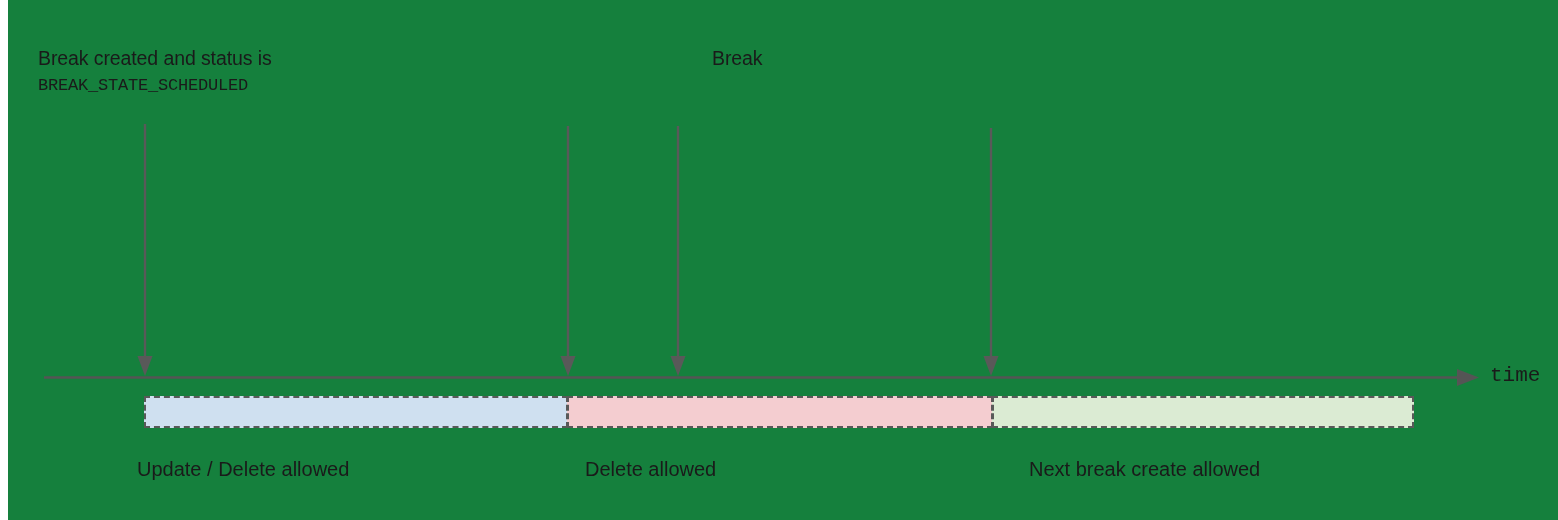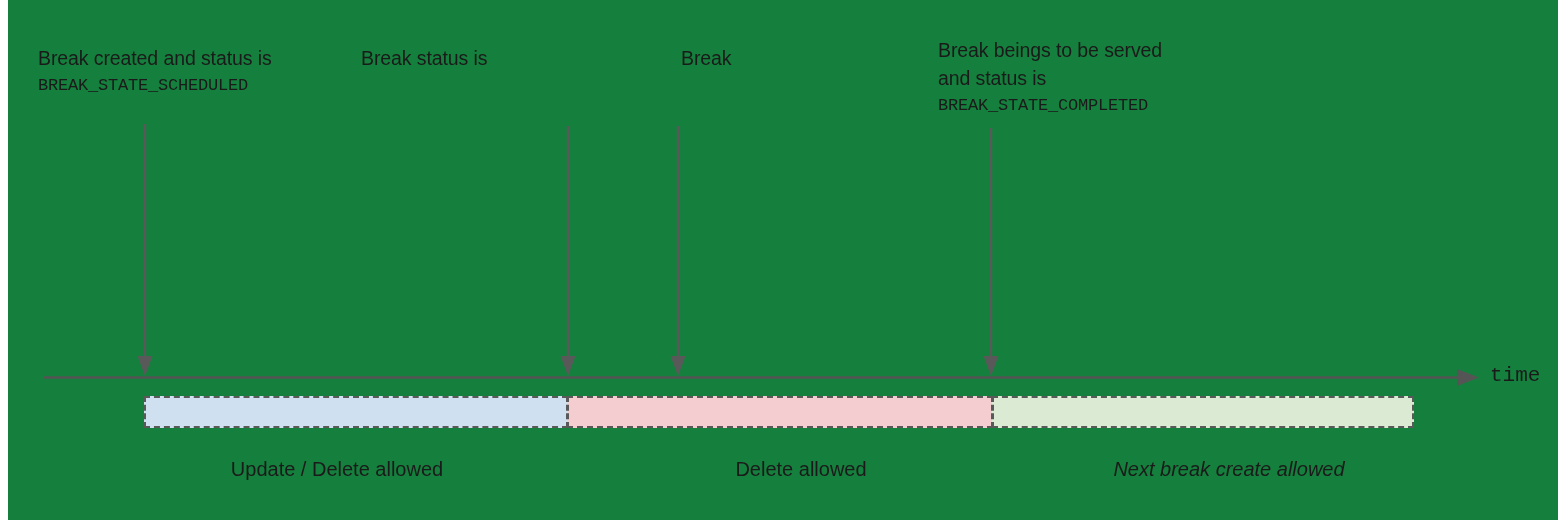--- a/index.html
+++ b/index.html
@@ -69,44 +69,37 @@
     box-sizing: border-box;
     border: 2px dashed #595959;
   }
 
   
   .phase-caption {
     position: absolute;
     top: 458px;
     font-size: 20px;
     color: #1a1a1a;
-    text-align: center;
     white-space: nowrap;
     font-family: "Liberation Sans", sans-serif;
   }
 </style>
 </head>
 <body>
 
 <div id="diagram">
 
   <div class="event-label" id="event-label-0" style="left: 30px; top: 44px;">
       <span class="plain">Break created and status is</span>
       <span class="mono">BREAK_STATE_SCHEDULED</span>
     </div>
   <div class="event-label" id="event-label-1" style="left: 353px; top: 44px;">
-      <span class="plain">Break status is</span>
     </div>
-  <div class="event-label" id="event-label-2" style="left: 673px; top: 44px;">
+  <div class="event-label" id="event-label-2" style="left: 704px; top: 44px;">
       <span class="plain">Break</span>
-    </div>
-  <div class="event-label" id="event-label-3" style="left: 930px; top: 36px;">
-      <span class="plain">Break beings to be served</span>
-      <span class="plain">and status is</span>
-      <span class="mono">BREAK_STATE_COMPLETED</span>
     </div>
 
   <svg class="pointer-arrow" id="pointer-arrow-0" width="20" height="260" viewBox="0 0 20 260" style="left: 127px; top: 124px;">
     <line x1="10" y1="0" x2="10" y2="234" stroke="#595959" stroke-width="2.4"></line>
     <polygon points="2.5,232 17.5,232 10,252" fill="#595959"></polygon>
   </svg>
   <svg class="pointer-arrow" id="pointer-arrow-1" width="20" height="260" viewBox="0 0 20 260" style="left: 550px; top: 126px;">
     <line x1="10" y1="0" x2="10" y2="232" stroke="#595959" stroke-width="2.4"></line>
     <polygon points="2.5,230 17.5,230 10,250" fill="#595959"></polygon>
   </svg>
@@ -123,16 +116,16 @@
     <line x1="36" y1="27.5" x2="1452" y2="27.5" stroke="#555555" stroke-width="2.4"></line>
     <polygon points="1449,19 1449,36 1471,27.5" fill="#555555"></polygon>
   </svg>
   <div id="time-axis-label">time</div>
 
   <div class="phase-bar" id="phase-bar-0" style="left: 136px; width: 424px; background: rgb(207, 224, 240); border-color: rgb(89, 89, 89);"></div>
   <div class="phase-bar" id="phase-bar-1" style="left: 559px; width: 426px; background: rgb(244, 205, 208); border-color: rgb(89, 89, 89);"></div>
   <div class="phase-bar" id="phase-bar-2" style="left: 984px; width: 422px; background: rgb(219, 235, 211); border-color: rgb(89, 89, 89);"></div>
 
   <div class="phase-caption" id="phase-caption-0" style="left: 129px; width: 400px;">Update / Delete allowed</div>
-  <div class="phase-caption" id="phase-caption-1" style="left: 593px; width: 400px;">Delete allowed</div>
-  <div class="phase-caption" id="phase-caption-2" style="left: 1021px; width: 400px; font-style: italic;">Next break create allowed</div>
+  <div class="phase-caption" id="phase-caption-1" style="left: 577px; width: 400px;">Delete allowed</div>
+  <div class="phase-caption" id="phase-caption-2" style="left: 1021px; width: 400px;">Next break create allowed</div>
 
 </div>
 
 </body></html>

